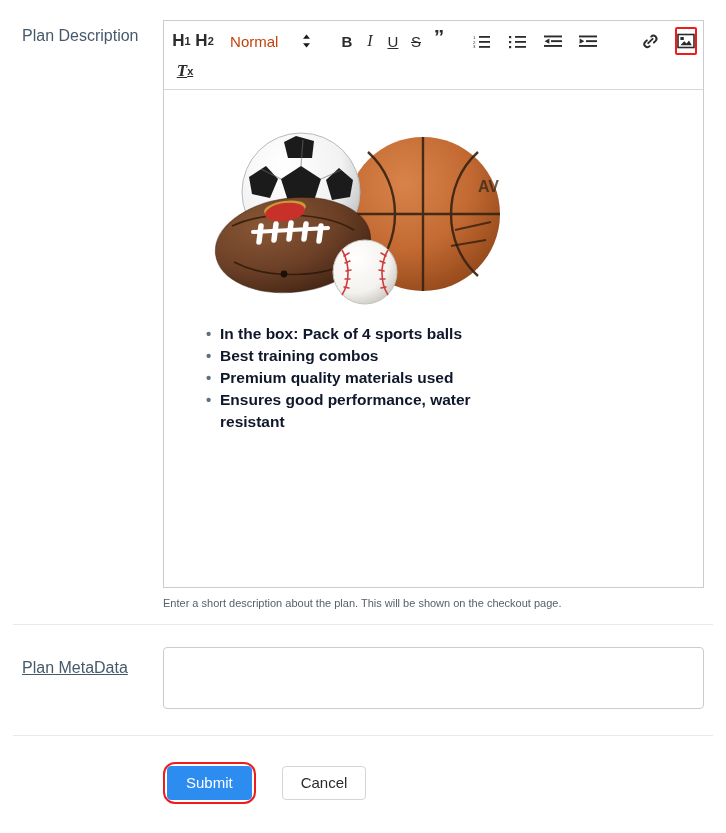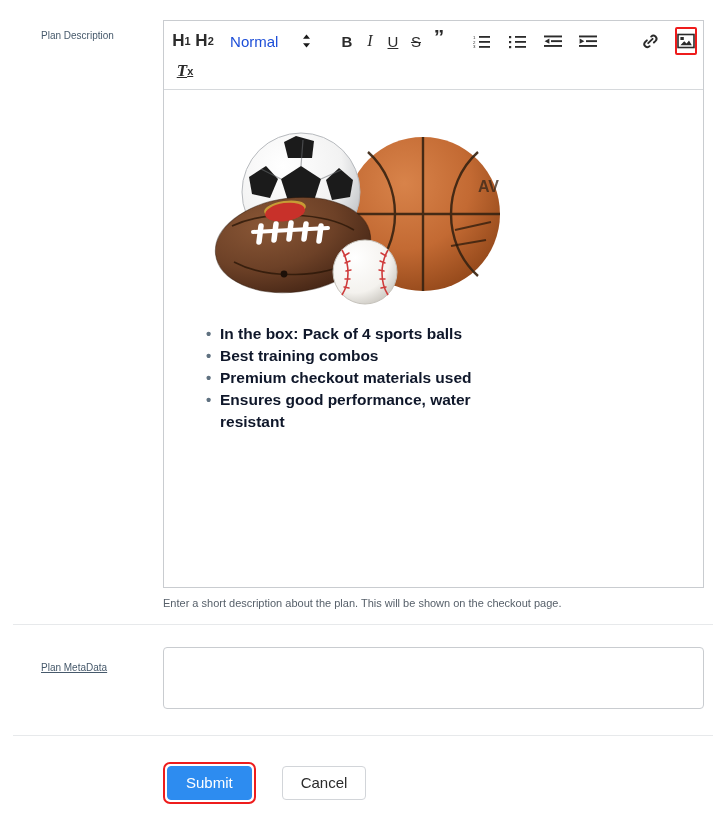--- a/index.html
+++ b/index.html
@@ -11,24 +11,24 @@
     overflow: hidden;
   }
 
   .page { position: relative; width: 726px; height: 833px; background:#fff; }
 
   
   .form-row { display: flex; align-items: flex-start; }
 
   .field-label {
     width: 163px;
-    padding-left: 41px;
+    padding-left: 22px;
     padding-right: 8px;
     color: #46596b;
-    font-size: 10px;
+    font-size: 16px;
     line-height: 22px;
     font-family: "Liberation Sans", sans-serif;
   }
 
   
   #row-description { padding-top: 20px; }
   #row-description .field-label { padding-top: 5px; }
 
   .field-control { width: 541px; }
 
@@ -68,21 +68,21 @@
   .hsub sub { font-size: 11px; font-weight: bold; }
 
   .picker {
     display: inline-flex;
     align-items: center;
     cursor: pointer;
     padding: 0 4px;
     margin-left: 10px;
   }
   .picker-label {
-    color: #1d4ed8;
+    color: #c2410c;
     font-size: 15px;
     white-space: nowrap;
   }
   .picker-arrows {
     margin-left: 24px;
     display: inline-flex;
     flex-direction: column;
     line-height: 5px;
     color: #1a1a1a;
     font-size: 9px;
@@ -161,21 +161,21 @@
   }
 
   
   .actions {
     display: flex;
     align-items: center;
     padding: 26px 0 0 163px;
   }
   .btn-submit-wrap {
     border: 2px solid #ee1c1c;
-    border-radius: 7px;
+    border-radius: 12px;
     padding: 2px;
     display: inline-block;
   }
   .btn {
     font-family: "Liberation Sans", sans-serif;
     font-size: 15px;
     border-radius: 4px;
     cursor: pointer;
     padding: 7px 18px;
     line-height: 18px;
@@ -431,21 +431,21 @@
                     <path d="M178 165 L173 166"></path>
                   </g>
                 </g>
               </svg>
             </span>
           </div>
 
           <ul class="desc-list">
             <li>In the box: Pack of 4 sports balls</li>
             <li>Best training combos</li>
-            <li>Premium checkout materials used</li>
+            <li>Premium quality materials used</li>
             <li>Ensures good performance, water resistant</li>
           </ul>
 
         </div>
       </div>
 
       <div class="help-text">Enter a short description about the plan. This will be shown on the checkout page.</div>
     </div>
   </div>
 

